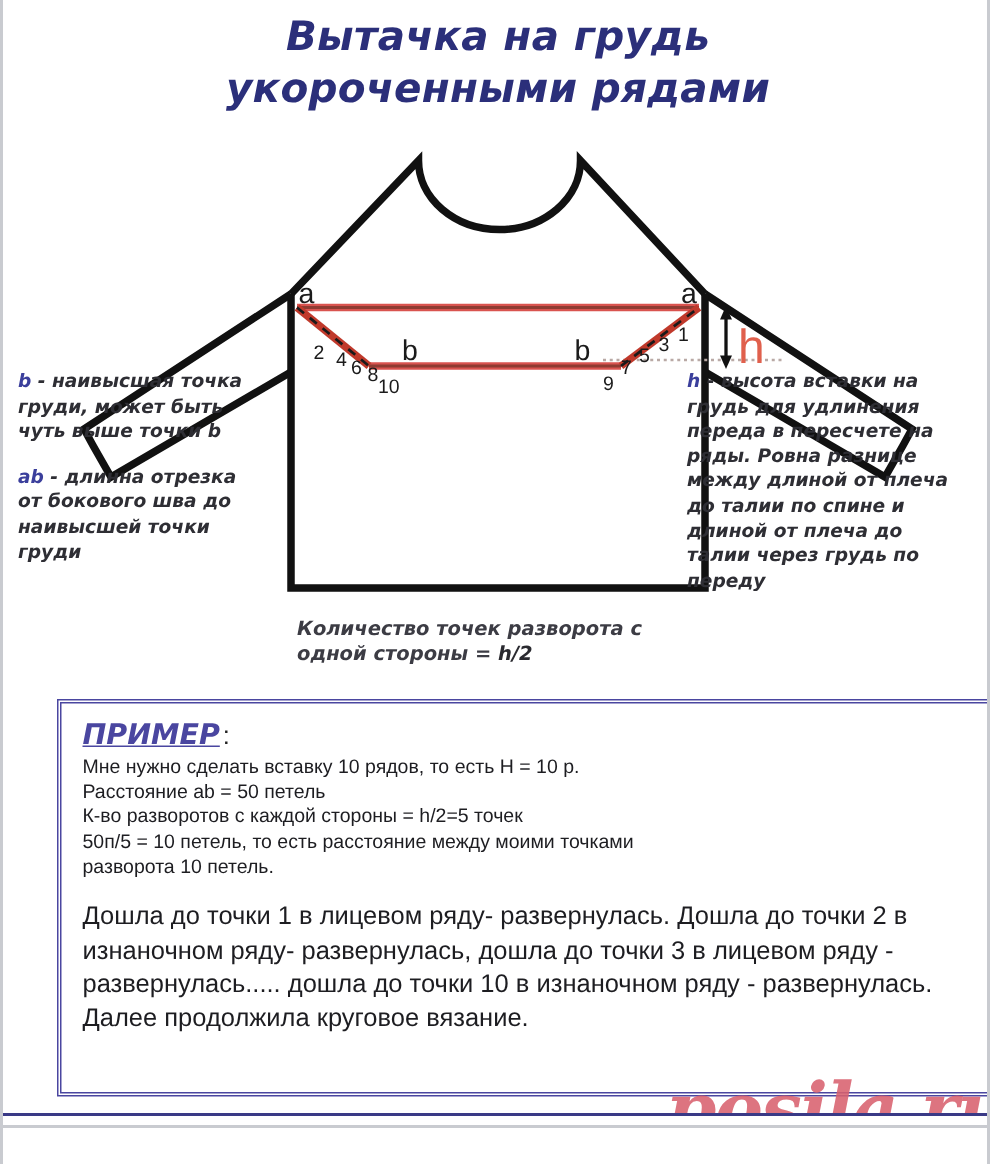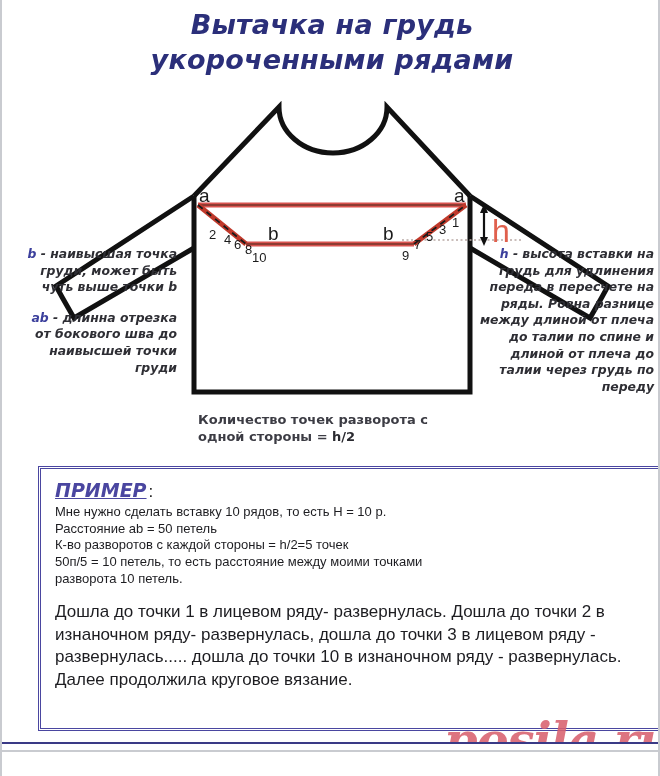--- a/index.html
+++ b/index.html
@@ -50,35 +50,35 @@
 
   
   .note {
     position: absolute;
     font-family: "DejaVu Sans", sans-serif;
     font-style: italic;
     font-weight: bold;
     font-size: 12.4px;
     line-height: 1.34;
     color: #2e2e34;
-    text-align: right;
   }
   .note .accent { color: #3b3f9c; }
 
   #note-left  { left: 10px;  top: 246px; width: 165px; }
   #note-left p { margin: 0 0 14px 0; }
-  #note-right { left: 470px; top: 246px; width: 182px; }
+  #note-right { left: 456px; top: 246px; width: 182px; }
   #note-right p { margin: 0; }
 
   #note-center {
     position: absolute;
     left: 196px;
     top: 412px;
     width: 262px;
     font-family: "DejaVu Sans", sans-serif;
+    font-style: italic;
     font-weight: bold;
     font-size: 13px;
     line-height: 1.3;
     color: #3c3c44;
   }
   #note-center .accent { color: #2a2a30; }
 
   
   #example-box {
     position: absolute;

